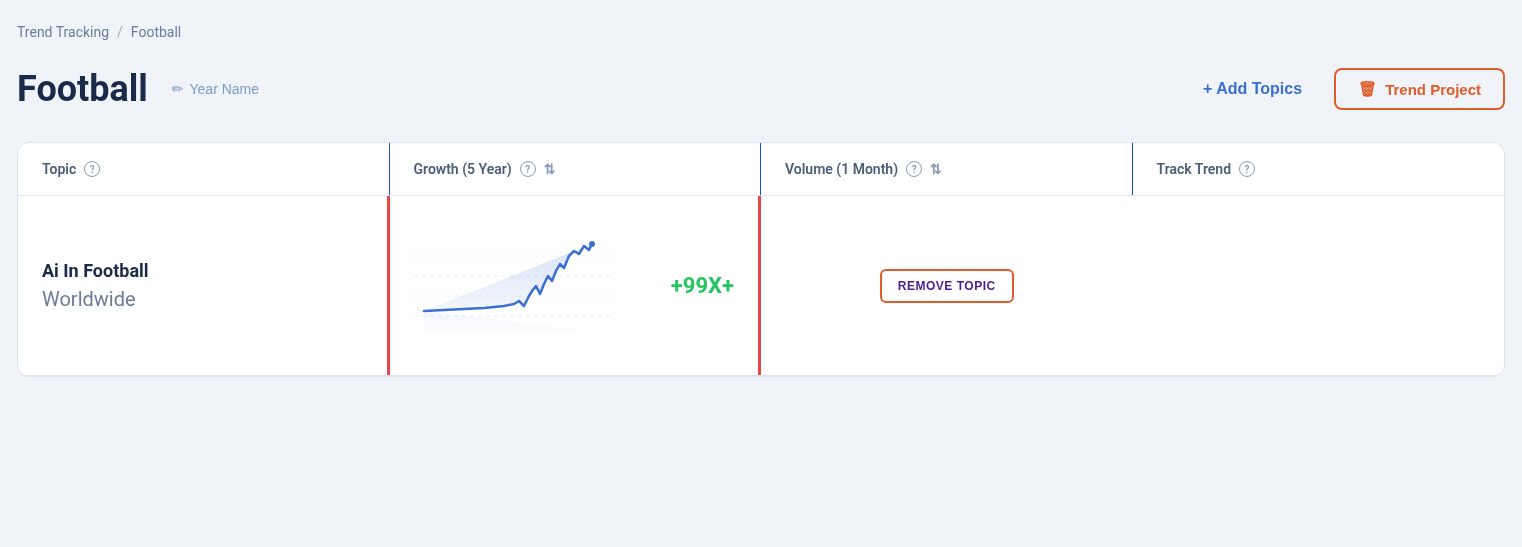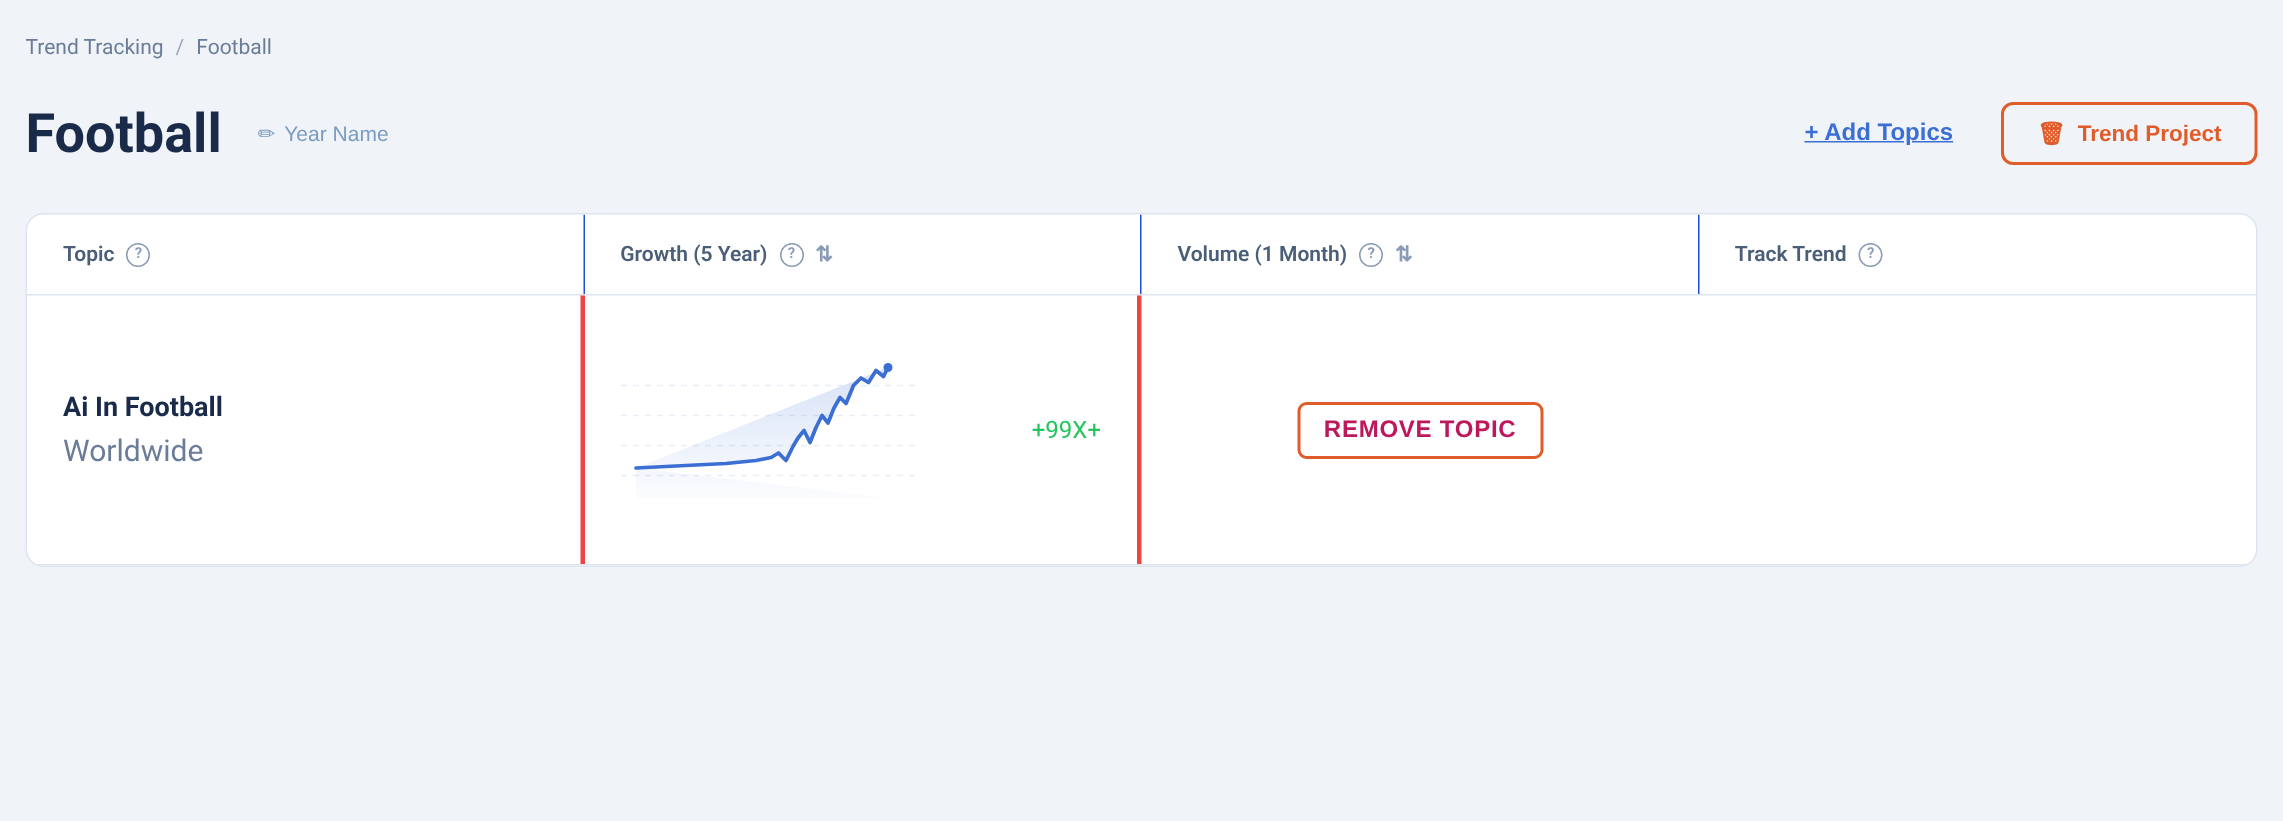--- a/index.html
+++ b/index.html
@@ -69,21 +69,20 @@
       align-items: center;
       gap: 6px;
       background: none;
       border: none;
       color: #3b6fd4;
       font-size: 16px;
       font-weight: 600;
       cursor: pointer;
       padding: 8px 16px;
       border-radius: 6px;
-      text-decoration: underline;
     }
     .delete-project-btn {
       display: flex;
       align-items: center;
       gap: 8px;
       background: none;
       border: 2px solid #e05c2a;
       color: #e05c2a;
       font-size: 15px;
       font-weight: 600;
@@ -157,42 +156,42 @@
     .growth-cell {
       position: relative;
       justify-content: space-between;
       align-items: center;
     }
     .chart-area {
       flex: 1;
       height: 100px;
     }
     .growth-value {
-      font-size: 16px;
-      font-weight: 400;
+      font-size: 22px;
+      font-weight: 700;
       color: #22c55e;
       margin-left: 16px;
       white-space: nowrap;
     }
     .volume-cell {
       justify-content: center;
     }
     .volume-value {
       font-size: 28px;
       font-weight: 700;
       color: #3b6fd4;
     }
     .track-cell {
       justify-content: center;
     }
     .remove-topic-btn {
       background: none;
       border: 2px solid #e05c2a;
-      color: #be185d;
-      font-size: 16px;
+      color: #4c1d95;
+      font-size: 12px;
       font-weight: 700;
       letter-spacing: 0.5px;
       cursor: pointer;
       padding: 8px 16px;
       border-radius: 6px;
       text-align: center;
     }
   </style>
 </head>
 <body>

